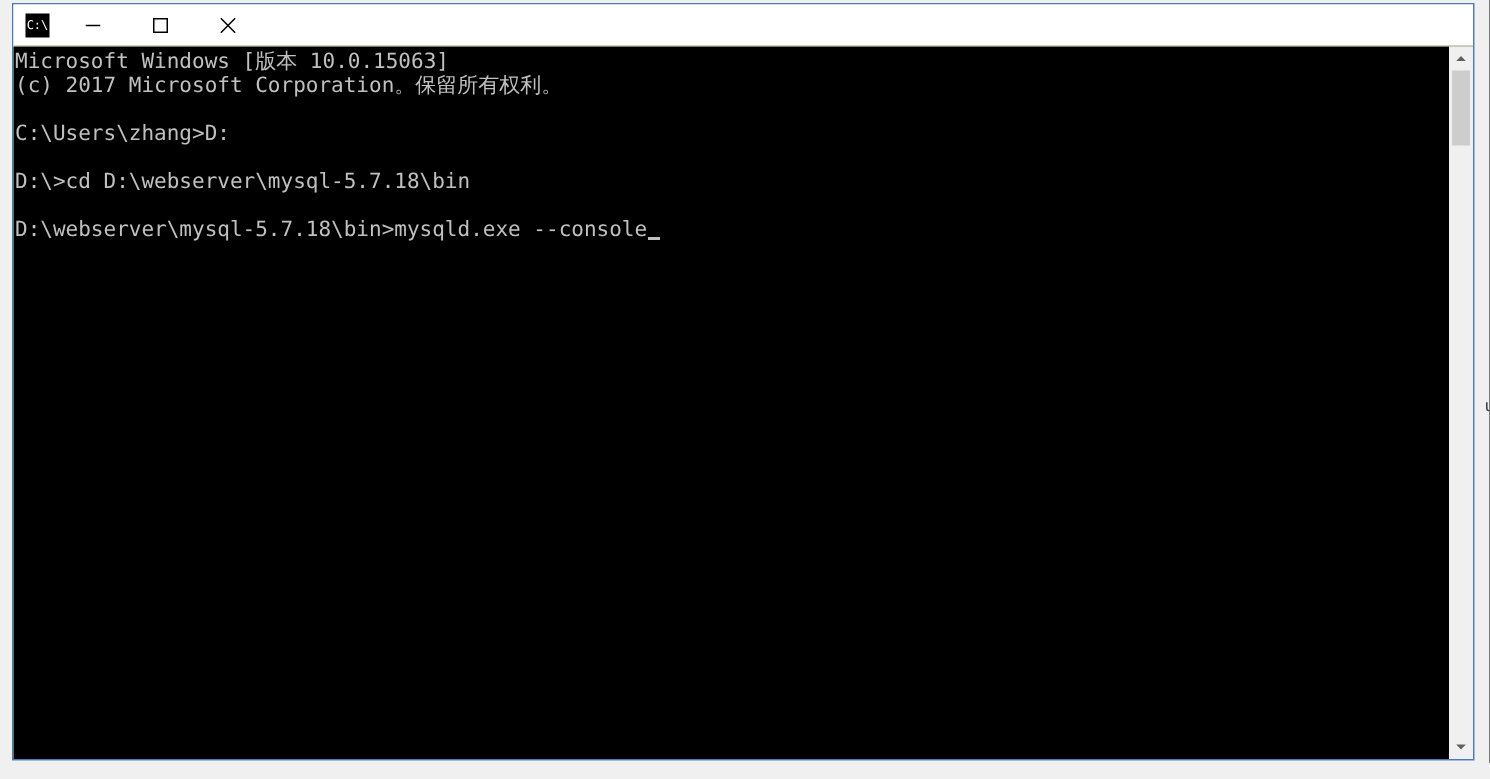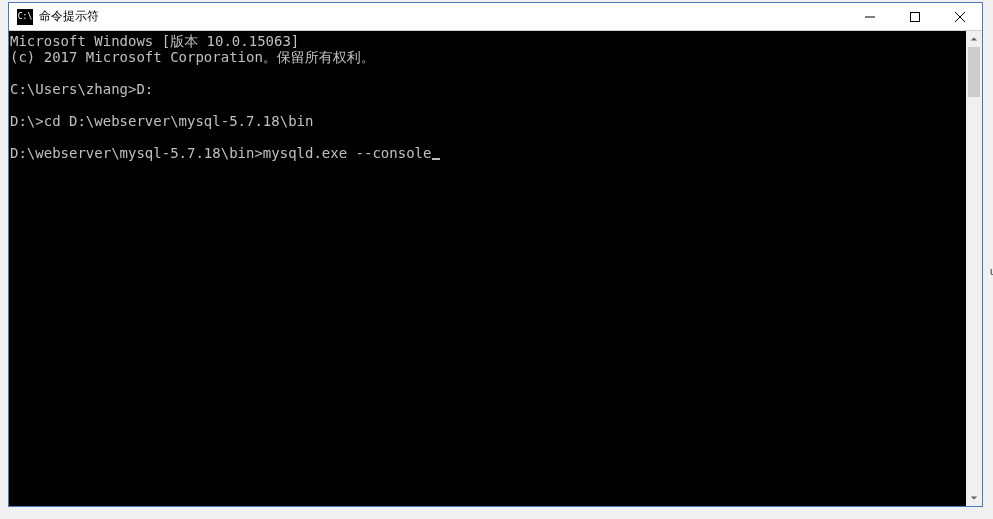--- a/index.html
+++ b/index.html
@@ -141,21 +141,20 @@
 </head>
 <body>
 
 <div class="bg-fragments" style="left:990px; top:265px;">u</div>
 
 <div class="window">
   <div class="titlebar">
     <div class="title-icon">
       <span class="title-icon-inner">C:\</span>
     </div>
-    <div class="title-text">命令提示符</div>
     <div class="title-controls">
       <div class="title-btn">
         <svg viewBox="0 0 10 10">
             <line x1="0" y1="5" x2="10" y2="5" stroke="#000" stroke-width="1"></line>
           </svg>
       </div>
       <div class="title-btn">
         <svg viewBox="0 0 10 10">
             <rect x="0.5" y="0.5" width="9" height="9" fill="none" stroke="#000" stroke-width="1"></rect>
           </svg>

